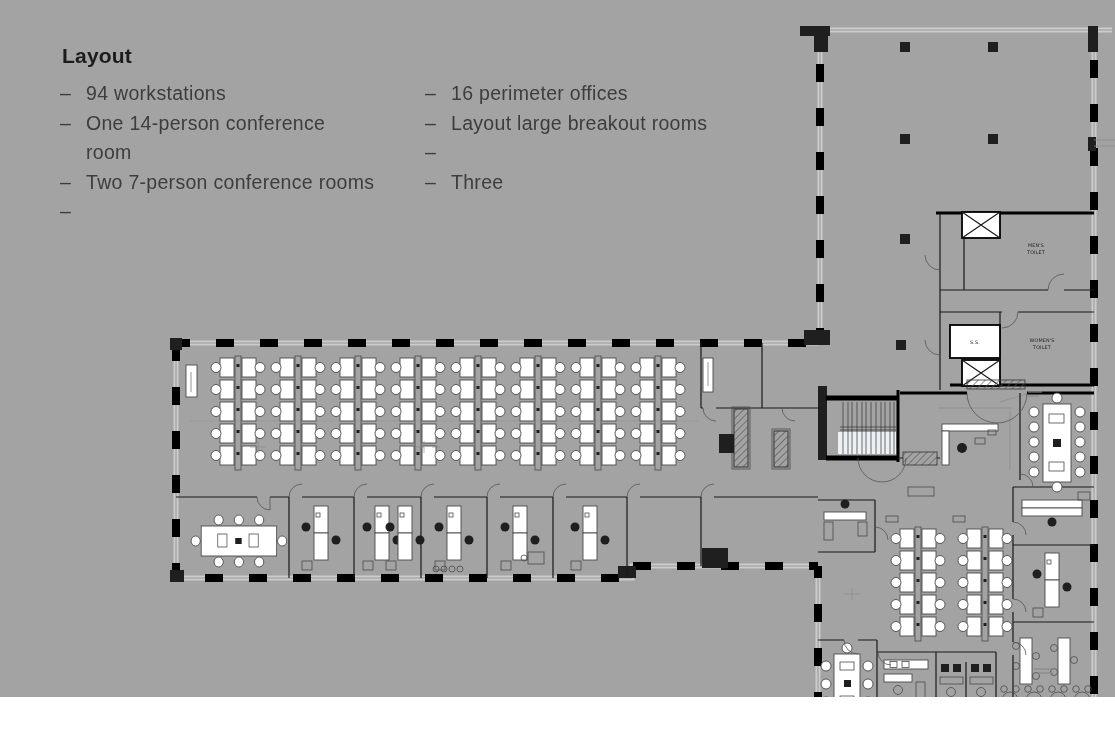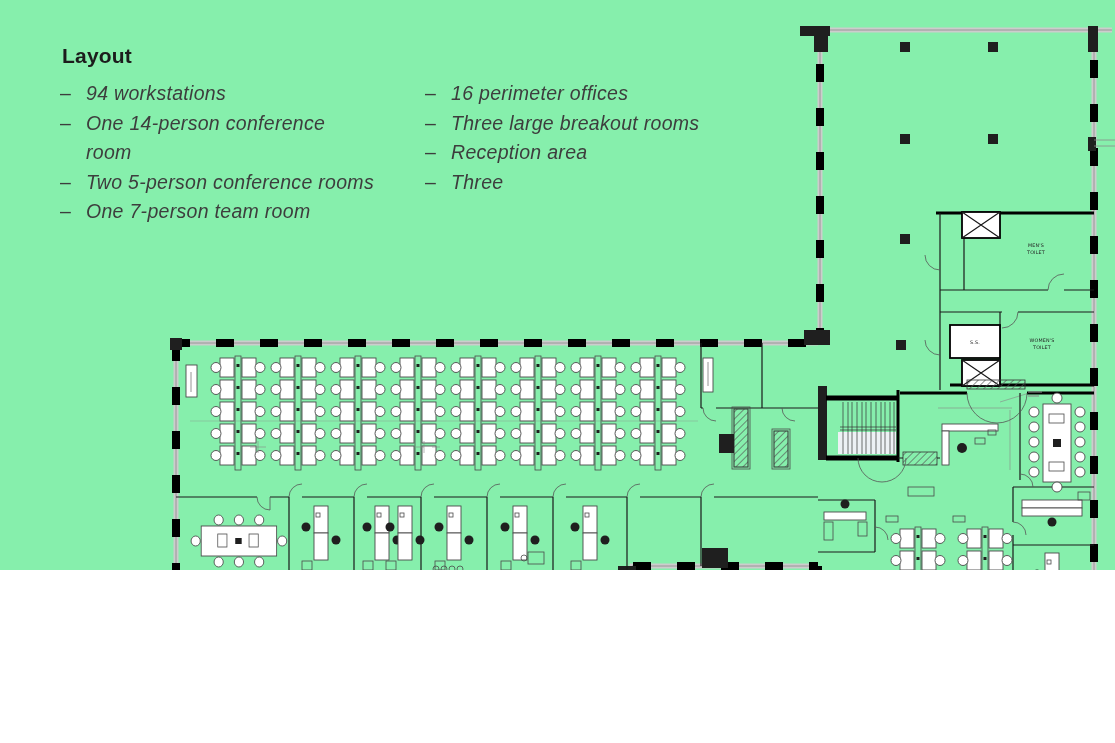--- a/index.html
+++ b/index.html
@@ -1,26 +1,26 @@
 <!DOCTYPE html>
 <html><head>
 <meta charset="utf-8">
 <style>
   html,body{margin:0;padding:0;background:#fff;}
-  .stage{position:relative;width:1115px;height:570px;background:#86efac;overflow:hidden;
+  .stage{position:relative;width:1115px;height:697px;background:#a3a3a3;overflow:hidden;
          font-family:"Liberation Sans",sans-serif;}
   
   .panel{position:absolute;left:60px;top:44px;}
   .panel h1{font-size:21px;font-weight:700;color:#1c1c1c;margin:0 0 11px 2px;letter-spacing:.2px;}
   .cols{display:flex;align-items:flex-start;}
   ul.col{list-style:none;margin:0;padding:0;}
   ul.col1{width:365px;}
   ul.col li{display:flex;font-size:19.5px;line-height:29.5px;color:#3d3d3d;letter-spacing:.3px;}
   .dash{width:26px;flex:none;}
-  .txt{white-space:pre-line;font-style:italic;}
+  .txt{white-space:pre-line;}
   
   svg{position:absolute;left:0;top:0;}
   .glz{stroke:#cccccc;stroke-width:5;fill:none;}
   .glzc{stroke:#8a8a8a;stroke-width:.8;fill:none;}
   .pier{stroke:#000;stroke-width:8;fill:none;stroke-dasharray:18 26;}
   .w1{stroke:#1a1a1a;stroke-width:1.2;fill:none;}
   .w1f{stroke:#000;stroke-width:1.8;fill:#fff;}
   .w2{stroke:#000;stroke-width:3;fill:none;}
   .w3{stroke:#000;stroke-width:5;fill:none;}
   .door{stroke:#555;stroke-width:.8;fill:none;}
@@ -45,39 +45,37 @@
             <span class="dash">–</span>
             <span class="txt">94 workstations</span>
           </li>
         <li>
             <span class="dash">–</span>
             <span class="txt">One 14-person conference
 room</span>
           </li>
         <li>
             <span class="dash">–</span>
-            <span class="txt">Two 5-person conference rooms</span>
-          </li>
-        <li>
-            <span class="dash">–</span>
-            <span class="txt">One 7-person team room</span>
+            <span class="txt">Two 7-person conference rooms</span>
+          </li>
+        <li>
+            <span class="dash">–</span>
           </li>
       </ul>
       <ul class="col col2">
         <li>
             <span class="dash">–</span>
             <span class="txt">16 perimeter offices</span>
           </li>
         <li>
             <span class="dash">–</span>
-            <span class="txt">Three large breakout rooms</span>
-          </li>
-        <li>
-            <span class="dash">–</span>
-            <span class="txt">Reception area</span>
+            <span class="txt">Layout large breakout rooms</span>
+          </li>
+        <li>
+            <span class="dash">–</span>
           </li>
         <li>
             <span class="dash">–</span>
             <span class="txt">Three</span>
           </li>
       </ul>
     </div>
   </div>
 
   <svg width="1115" height="743" viewBox="0 0 1115 743">

